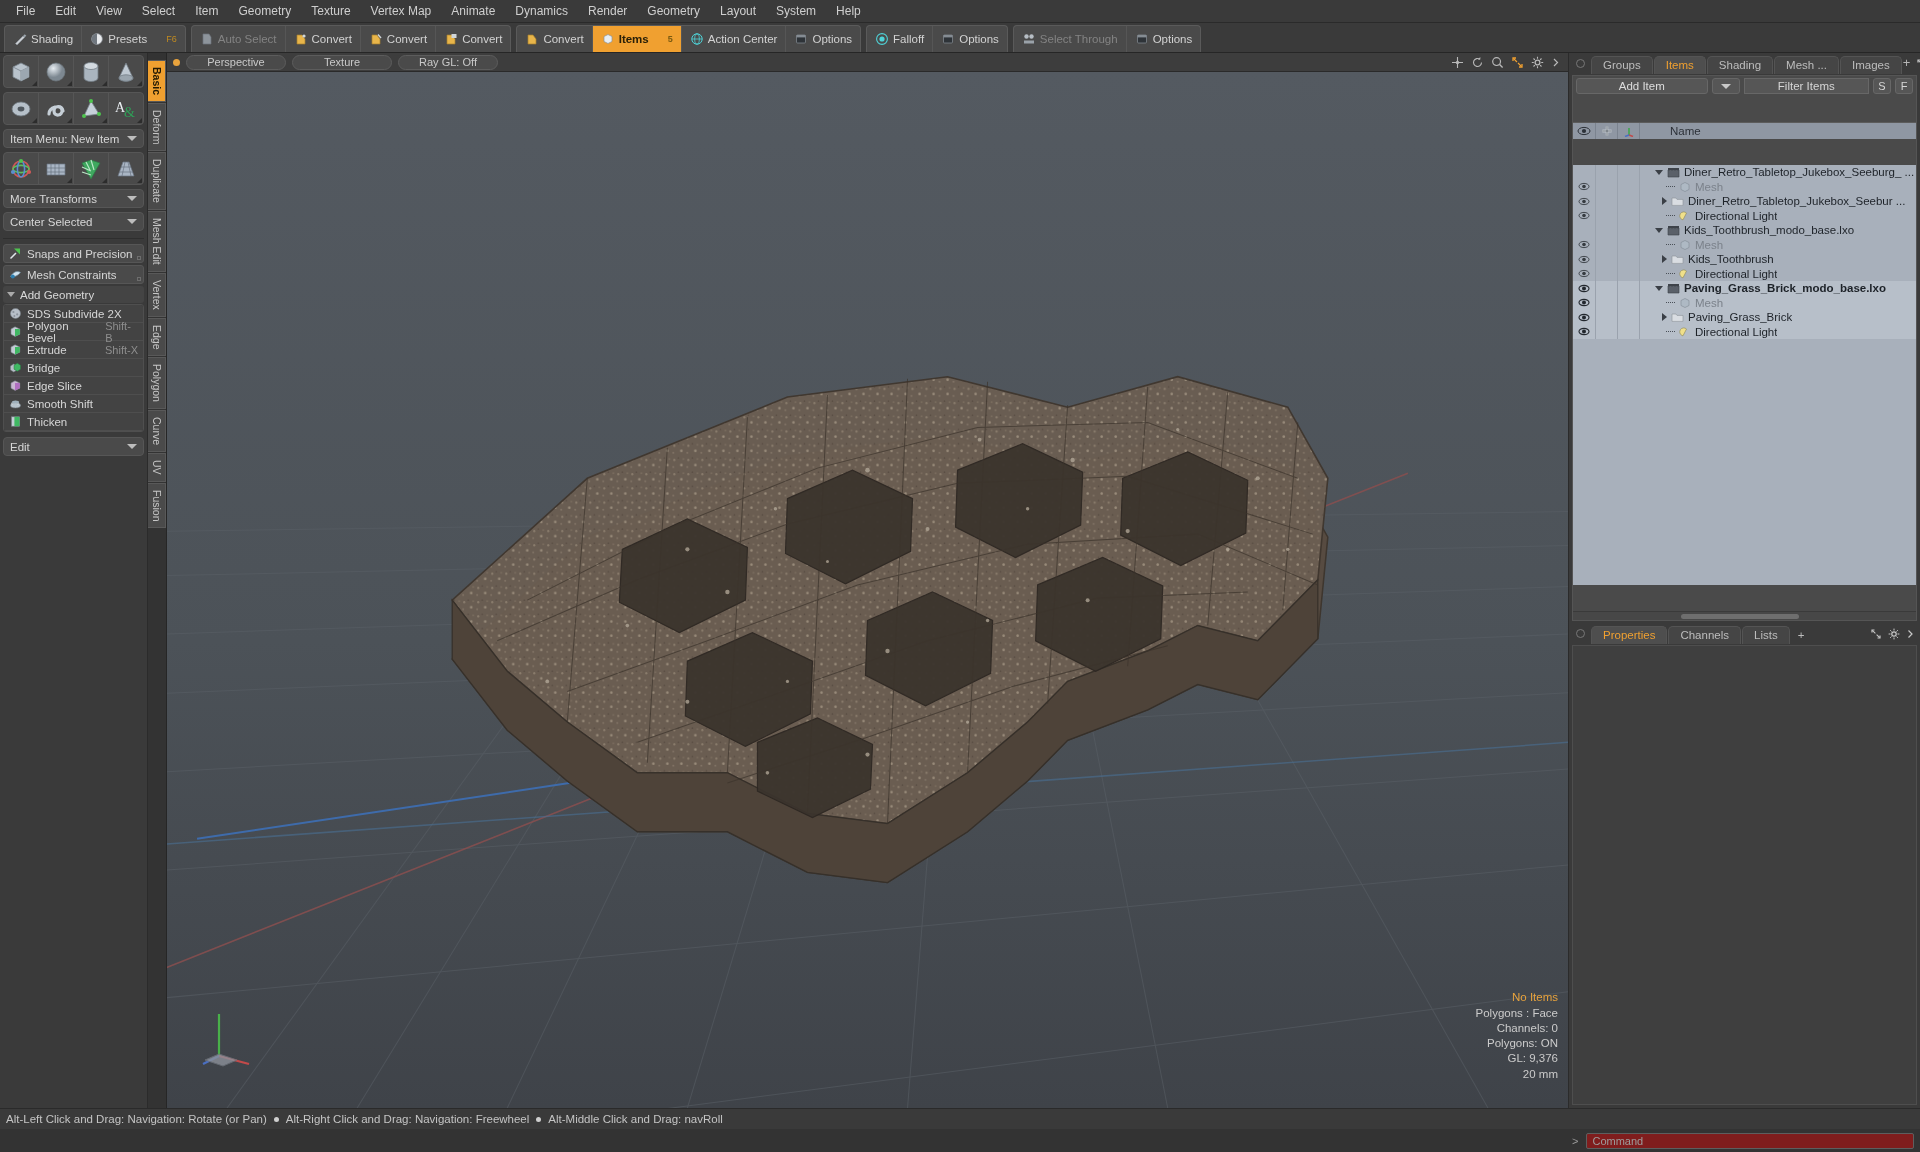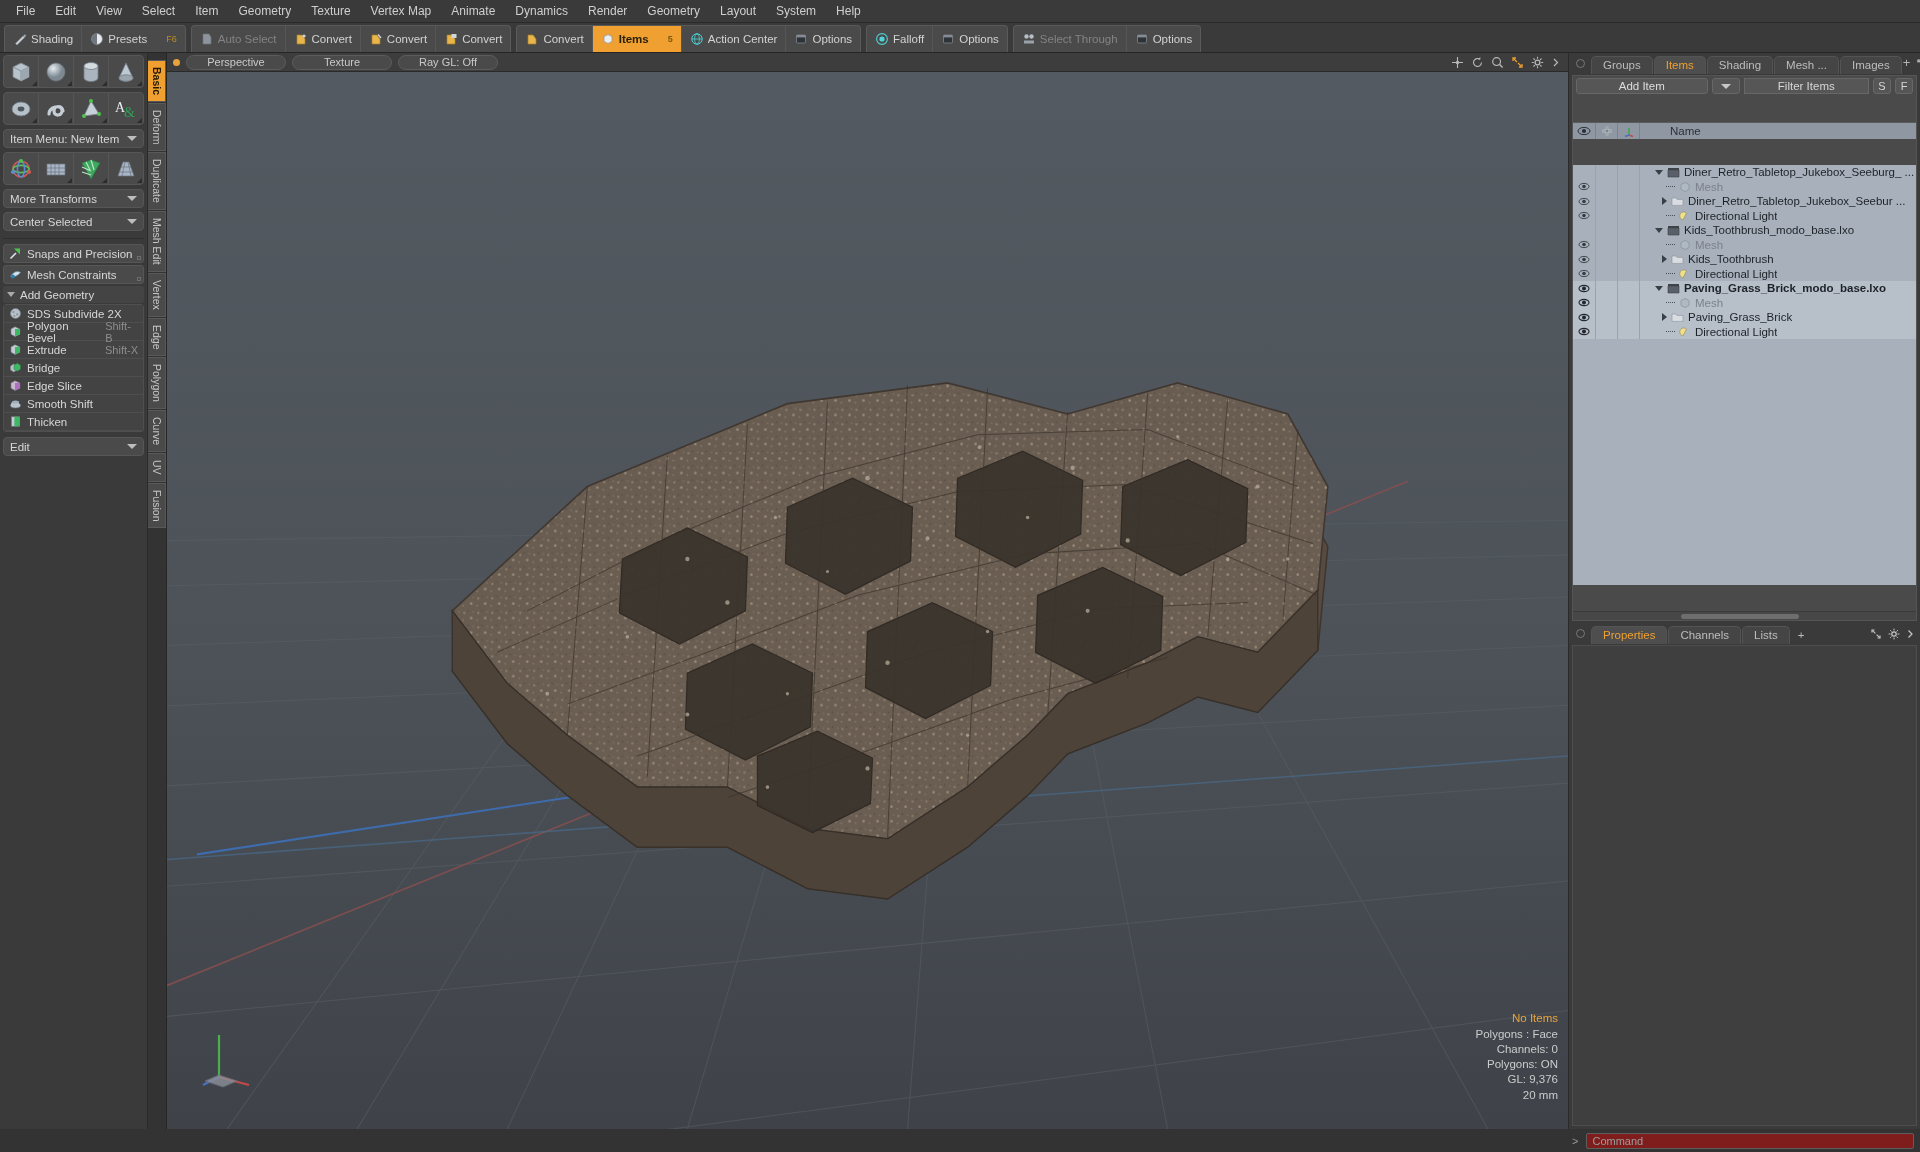--- a/index.html
+++ b/index.html
@@ -1079,20 +1079,27 @@
                 <path d="M2.5 2.5L6 6l-3.5 3.5" stroke="#c8c8c8" stroke-width="1.2" fill="none"></path>
               </svg>
           </div>
         </div>
         <div class="rp-propsbody"></div>
       </div>
 
     </div>
   </div>
 
+  <div class="statusbar">
+    <span class="sb-seg">Alt-Left Click and Drag: Navigation: Rotate (or Pan)</span>
+    <span class="sb-dot"></span>
+    <span class="sb-seg">Alt-Right Click and Drag: Navigation: Freewheel</span>
+    <span class="sb-dot"></span>
+    <span class="sb-seg">Alt-Middle Click and Drag: navRoll</span>
+  </div>
 
   <div class="cmdbar">
     <div class="cmd-left"></div>
     <div class="cmd-right">
       <span class="cmd-gt">&gt;</span>
       <div class="cmd-input">
         <span>Command</span>
       </div>
     </div>
   </div>

